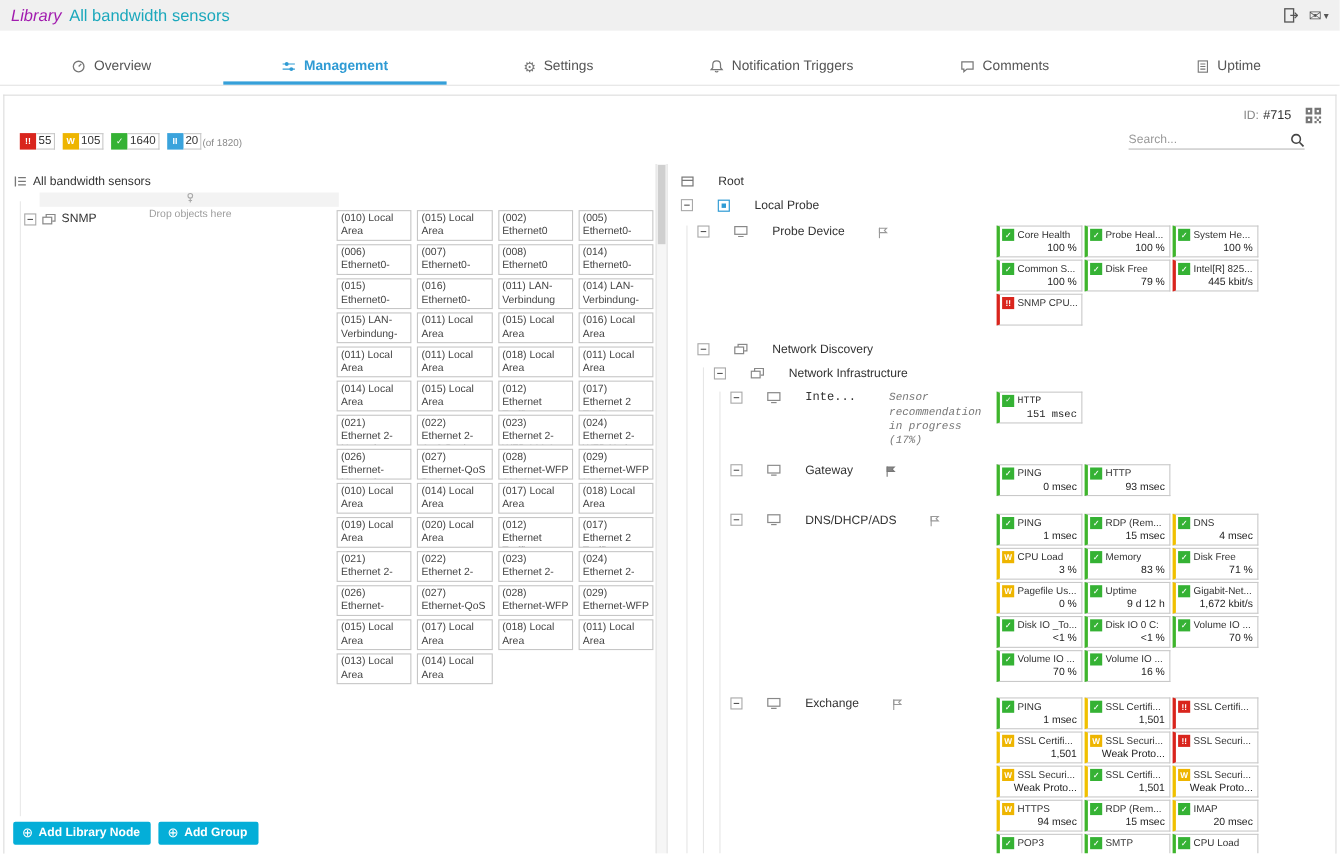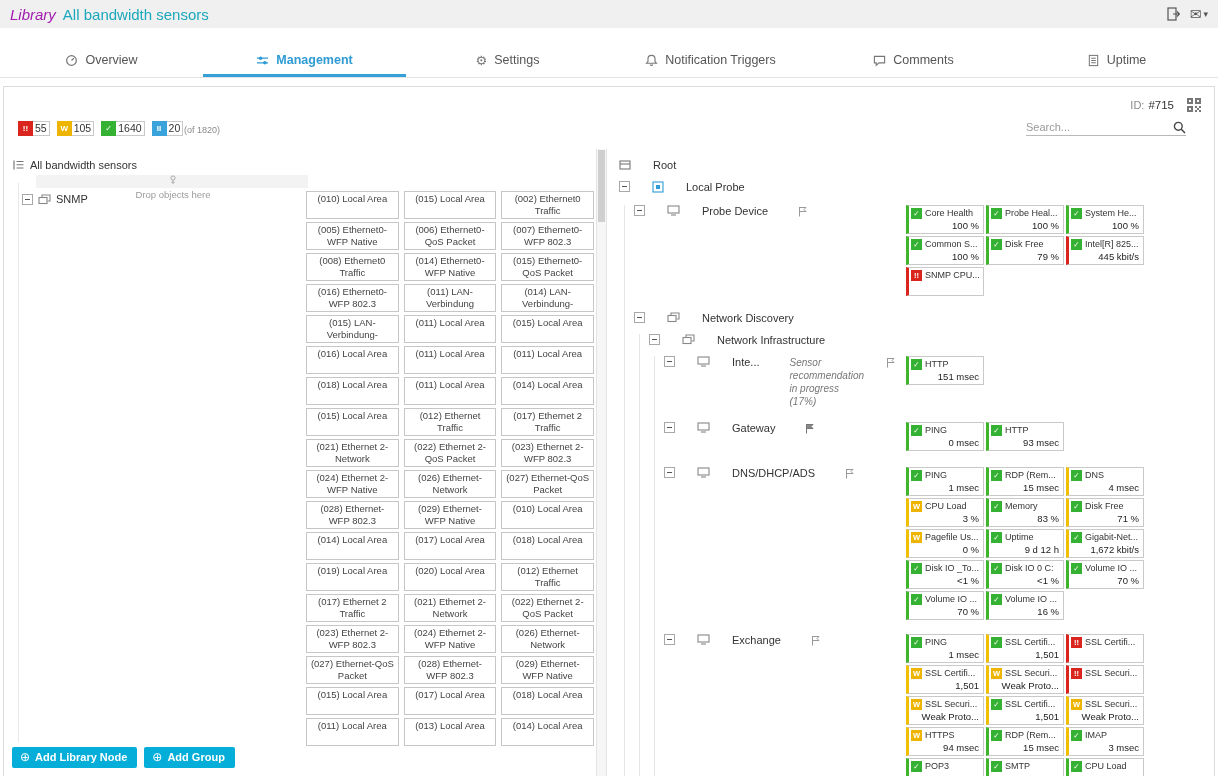--- a/index.html
+++ b/index.html
@@ -52,21 +52,21 @@
   .tree-guide { position:absolute; left:14px; top:34px; bottom:34px; width:1px; background:#e8e8e8; }
   .lib-row { display:flex; align-items:center; gap:5px; font-size:11px; color:#333; height:16px; position:relative; }
   .drop-row { margin-left:24px; margin-top:2px; height:13px; width:272px; background:#f3f3f3;
     display:flex; align-items:center; gap:4px; font-size:9.5px; color:#9c9c9c; padding-left:2px;flex-direction:column; }
   .snmp-row { margin-left:10px; margin-top:3px; display:flex; align-items:center; gap:5px; font-size:11px; height:16px; position:relative; }
 
   .twisty { width:11px; height:11px; border:1px solid #a8a8a8; background:#fff; position:relative; flex:0 0 11px; cursor:pointer; }
   .twisty::before { content:""; position:absolute; left:2px; right:2px; top:4px; height:1px; background:#555; }
 
   .tiles { position:absolute; left:302px; top:42px; width:288px;
-    display:grid; grid-template-columns:repeat(3,1fr); grid-auto-rows:28px; gap:3px 5px;text-align:center; }
+    display:grid; grid-template-columns:repeat(4,1fr); grid-auto-rows:28px; gap:3px 5px; }
   .tile { background:#fff; border:1px solid #c6c6c6; padding:1px 3px; font-size:9.5px; line-height:1.25;
     color:#444; overflow:hidden; cursor:pointer; }
 
   .footer-btns { position:absolute; left:8px; bottom:8px; display:flex; gap:7px; }
   .btn { background:#04aed8; color:#fff; border:none; border-radius:2px; padding:4px 10px 5px 8px;
     font-size:11px; font-weight:bold; display:flex; align-items:center; gap:5px; cursor:pointer;
     font-family:"Liberation Sans","DejaVu Sans",sans-serif; }
   .btn .plus { font-size:12px; line-height:1; font-weight:normal; }
 
   
@@ -78,21 +78,21 @@
   .mt8 { margin-top:8px; } .mt10 { margin-top:10px; }
   .note { font-style:italic; color:#777; font-size:10px; width:152px; line-height:1.3; margin-left:8px; }
   .flag { margin-left:8px; margin-top:1px; flex:0 0 auto; cursor:pointer; }
   .flag.push { margin-left:auto; margin-right:10px; }
 
   .dblock { position:relative; margin-bottom:14px; }
   .dblock .dlabel { display:flex; }
   .d2 .dlabel { width:268px; } .d4 .dlabel { width:238px; }
   .d2 .sensor-zone { left:272px; } .d4 .sensor-zone { left:242px; }
   .sensor-zone { position:absolute; top:0; width:256px; display:flex; flex-wrap:wrap; align-content:flex-start; }
-  .rows-1 { min-height:31px; } .rows-2 { min-height:33px; } .rows-3 { min-height:93px; } .rows-5 { min-height:153px; }
+  .rows-1 { min-height:31px; } .rows-2 { min-height:33px;font-family:Liberation Mono, monospace; } .rows-3 { min-height:93px; } .rows-5 { min-height:153px; }
 
   .sbox { position:relative; width:78px; height:29px; background:#fff; border:1px solid #c9c9c9;
     border-left:3px solid #3fb52c; margin:0 2px 2px 0; overflow:hidden; cursor:pointer; }
   .sbox .sicon { position:absolute; top:2px; left:2px; width:11px; height:11px; color:#fff;
     font-size:7.5px; font-weight:bold; line-height:11px; text-align:center; }
   .sbox .sname { position:absolute; top:2px; left:16px; right:2px; font-size:9px; color:#333;
     white-space:nowrap; overflow:hidden; }
   .sbox .sval { position:absolute; bottom:2px; left:3px; right:4px; font-size:9.5px; color:#222;
     text-align:right; white-space:nowrap; overflow:hidden; }
 
@@ -660,21 +660,21 @@
                       <span class="sval">94 msec</span>
                     </div>
                     <div class="sbox e-ok">
                       <span class="sicon i-ok">✓</span>
                       <span class="sname">RDP (Rem...</span>
                       <span class="sval">15 msec</span>
                     </div>
                     <div class="sbox e-warn">
                       <span class="sicon i-ok">✓</span>
                       <span class="sname">IMAP</span>
-                      <span class="sval">3 msec</span>
+                      <span class="sval">20 msec</span>
                     </div>
                     <div class="sbox e-ok">
                       <span class="sicon i-ok">✓</span>
                       <span class="sname">POP3</span>
                       <span class="sval"></span>
                     </div>
                     <div class="sbox e-ok">
                       <span class="sicon i-ok">✓</span>
                       <span class="sname">SMTP</span>
                       <span class="sval"></span>

